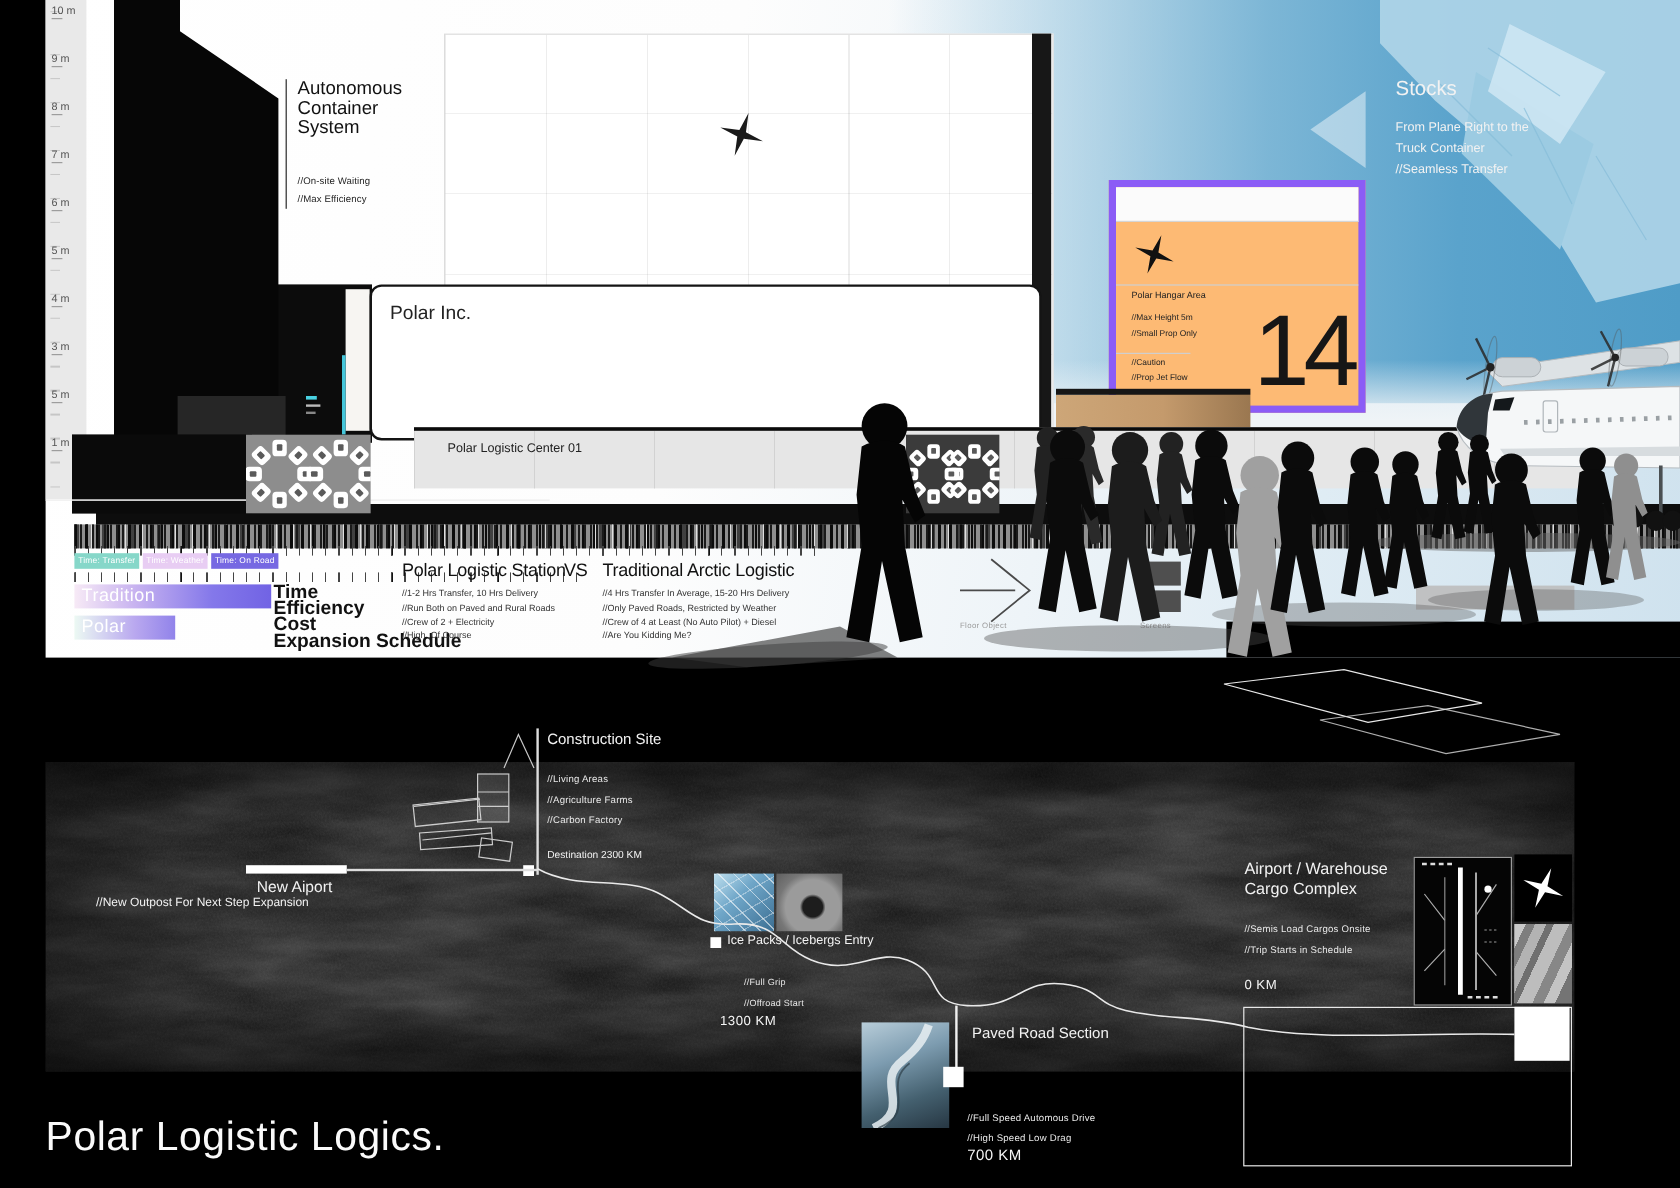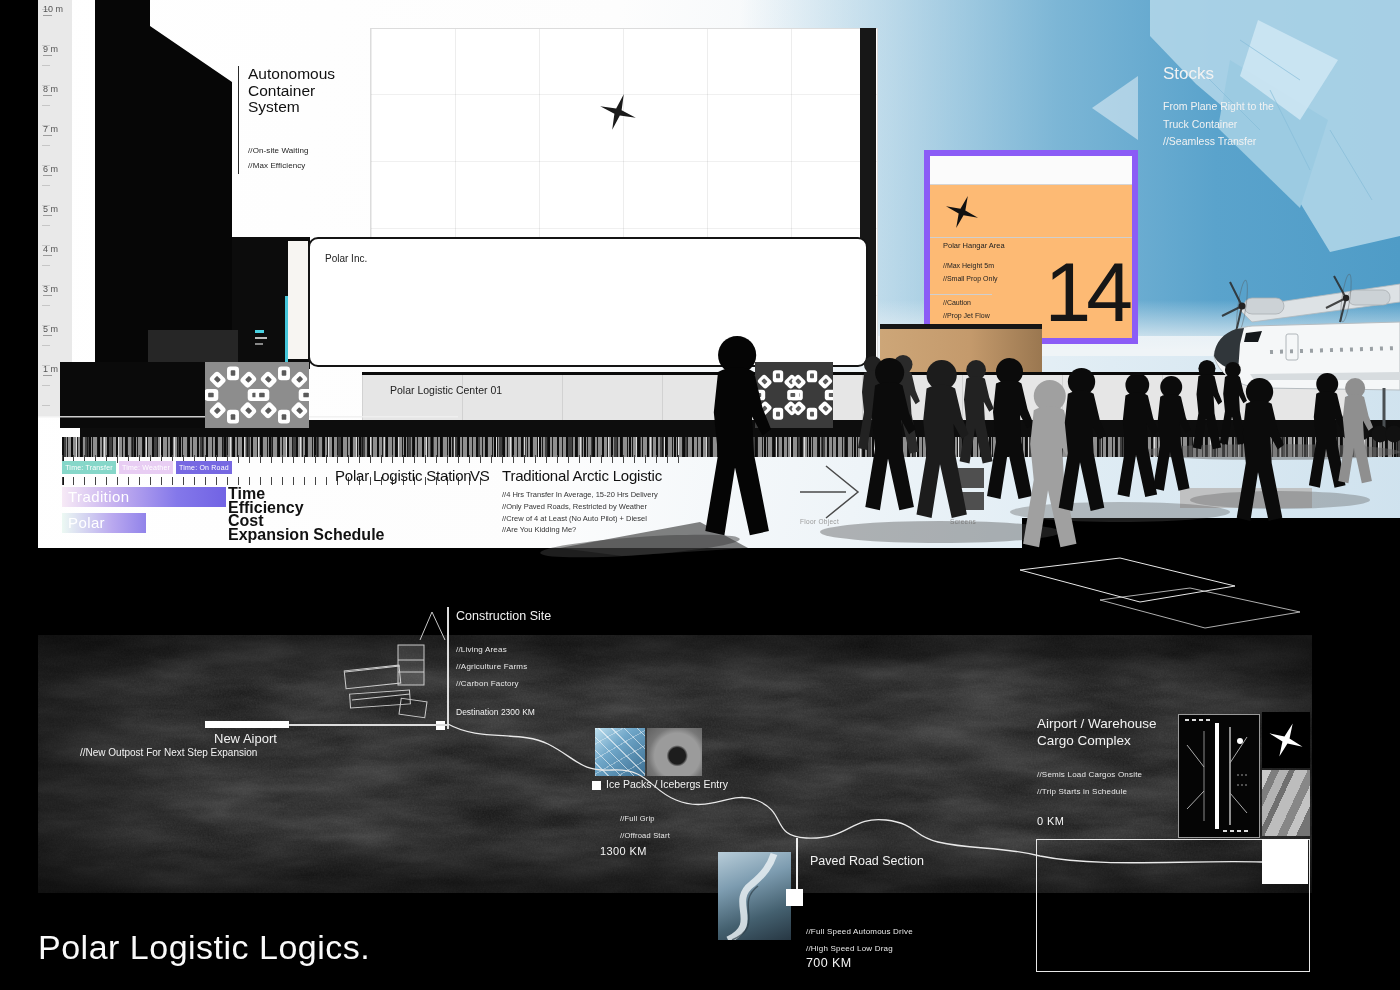--- a/index.html
+++ b/index.html
@@ -88,25 +88,25 @@
     <div class="abs" style="right:4px;top:96px;font-size:84px;line-height:80px;letter-spacing:-5px;color:#161616;">14</div>
   </div>
 
   <div class="abs" style="left:880px;top:324px;width:162px;height:44px;border-top:5px solid #161616;
               background:linear-gradient(to right,#cda678 0%,#c49a6c 55%,#9a7750 100%);"></div>
 
   <div class="abs" style="left:213px;top:237px;width:97px;height:132px;background:#0c0c0c;"></div>
   <div class="abs" style="left:288px;top:241px;width:20px;height:118px;background:#f7f5f2;"></div>
   <div class="abs" style="left:285px;top:296px;width:3px;height:66px;background:#45c6da;"></div>
   <div class="abs" style="left:308px;top:237px;width:556px;height:126px;background:#fff;border:2.5px solid #141414;border-radius:10px;">
-    <span class="abs" style="left:15px;top:14px;font-size:10px;color:#222;">Polar Inc.</span>
-  </div>
-
-  <div class="abs" style="left:345px;top:372px;width:985px;height:48px;background:#e6e6e6;border-top:3px solid #0a0a0a;
-              background-image:repeating-linear-gradient(90deg,#d2d2d2 0 1px, transparent 1px 100px);margin-left:17px;">
+    <span class="abs" style="left:15px;top:14px;font-size:16px;color:#222;">Polar Inc.</span>
+  </div>
+
+  <div class="abs" style="left:345px;top:356px;width:985px;height:48px;background:#e6e6e6;border-top:3px solid #0a0a0a;
+              background-image:repeating-linear-gradient(90deg,#d2d2d2 0 1px, transparent 1px 100px);">
     <span class="abs" style="left:28px;top:9px;font-size:10.5px;color:#222;">Polar Logistic Center 01</span>
   </div>
   <div class="abs" style="left:80px;top:420px;width:1320px;height:18px;background:#0d0d0d;"></div>
   <div class="abs" style="left:62px;top:437px;width:1338px;height:20px;background-color:#8f8f8f;
               background-image:repeating-linear-gradient(90deg,#0c0c0c 0 2px,transparent 2px 9px),
                                repeating-linear-gradient(90deg,#1a1a1a 0 1px,transparent 1px 5px),
                                repeating-linear-gradient(90deg,rgba(232,232,232,.9) 0 1px,transparent 1px 14px),
                                repeating-linear-gradient(90deg,rgba(0,0,0,.55) 0 4px,transparent 4px 23px);"></div>
 
   <div class="abs" style="left:62px;top:455px;width:620px;height:8px;
@@ -123,20 +123,26 @@
 
   <div class="abs" style="left:228px;top:487px;font-size:16px;line-height:13.5px;color:#111;font-weight:bold;">
     <div>Time</div>
     <div>Efficiency</div>
     <div>Cost</div>
     <div>Expansion Schedule</div>
   </div>
   <div class="abs hdg" style="left:335px;top:467px;">Polar Logistic Station</div>
   <div class="abs hdg" style="left:470px;top:467px;">VS</div>
   <div class="abs hdg" style="left:502px;top:467px;">Traditional Arctic Logistic</div>
+  <div class="abs" style="left:335px;top:489px;font-size:7.5px;line-height:11.8px;color:#333;">
+    <div>//1-2 Hrs Transfer, 10 Hrs Delivery</div>
+    <div>//Run Both on Paved and Rural Roads</div>
+    <div>//Crew of 2 + Electricity</div>
+    <div>//High ,Of Course</div>
+  </div>
   <div class="abs" style="left:502px;top:489px;font-size:7.5px;line-height:11.8px;color:#333;">
     <div>//4 Hrs Transfer In Average, 15-20 Hrs Delivery</div>
     <div>//Only Paved Roads, Restricted by Weather</div>
     <div>//Crew of 4 at Least (No Auto Pilot) + Diesel</div>
     <div>//Are You Kidding Me?</div>
   </div>
   <div class="abs tiny" style="left:800px;top:518px;">Floor Object</div>
   <div class="abs tiny" style="left:950px;top:518px;">Screens</div>
   <div class="abs" style="left:952px;top:468px;width:32px;height:20px;background:#4f4f4f;"></div>
   <div class="abs" style="left:952px;top:492px;width:32px;height:18px;background:#4f4f4f;"></div>

